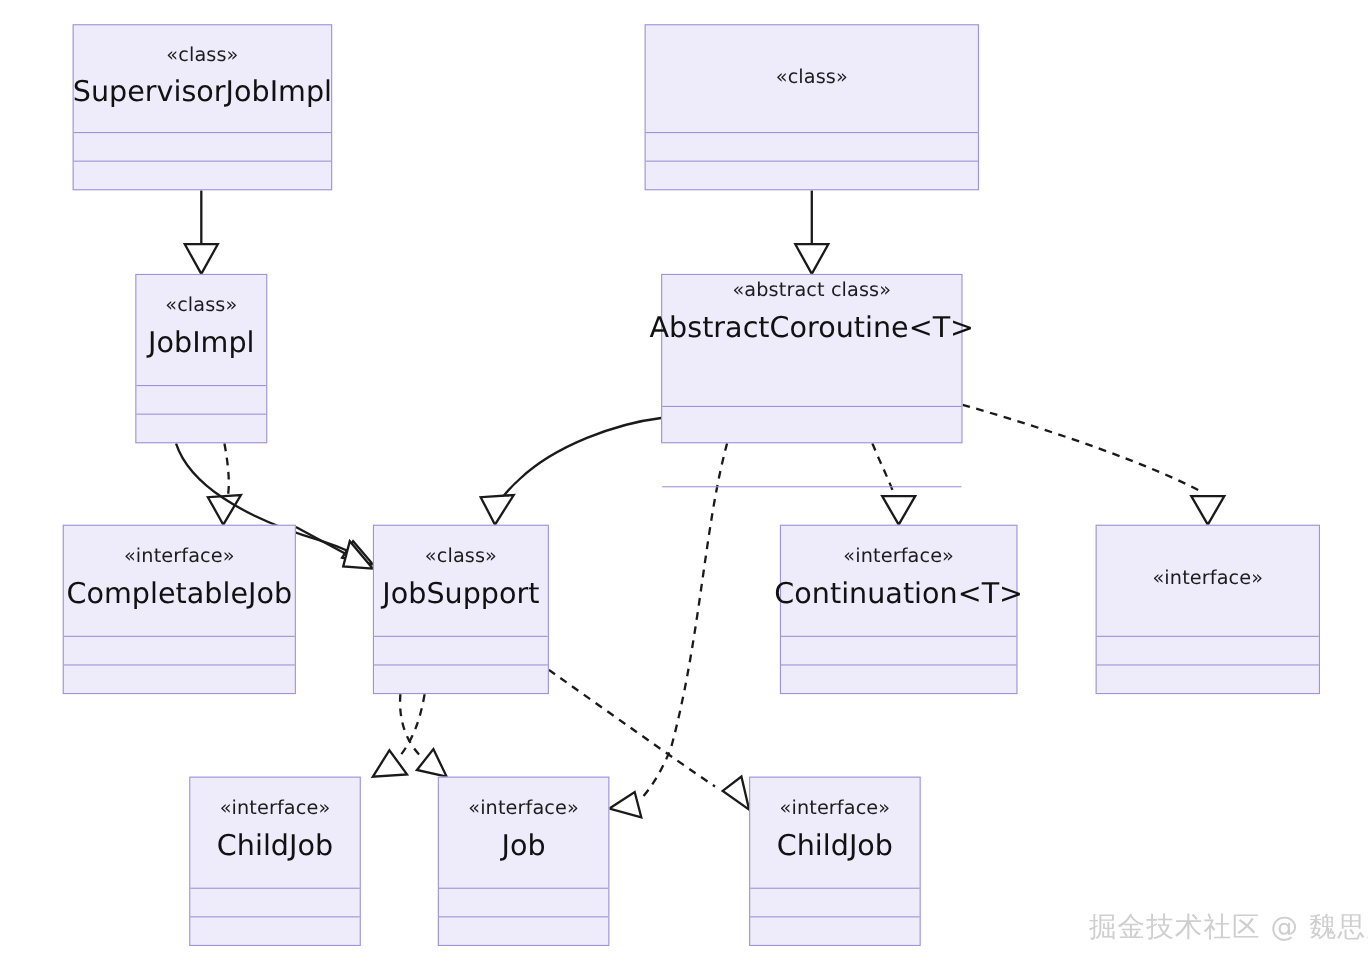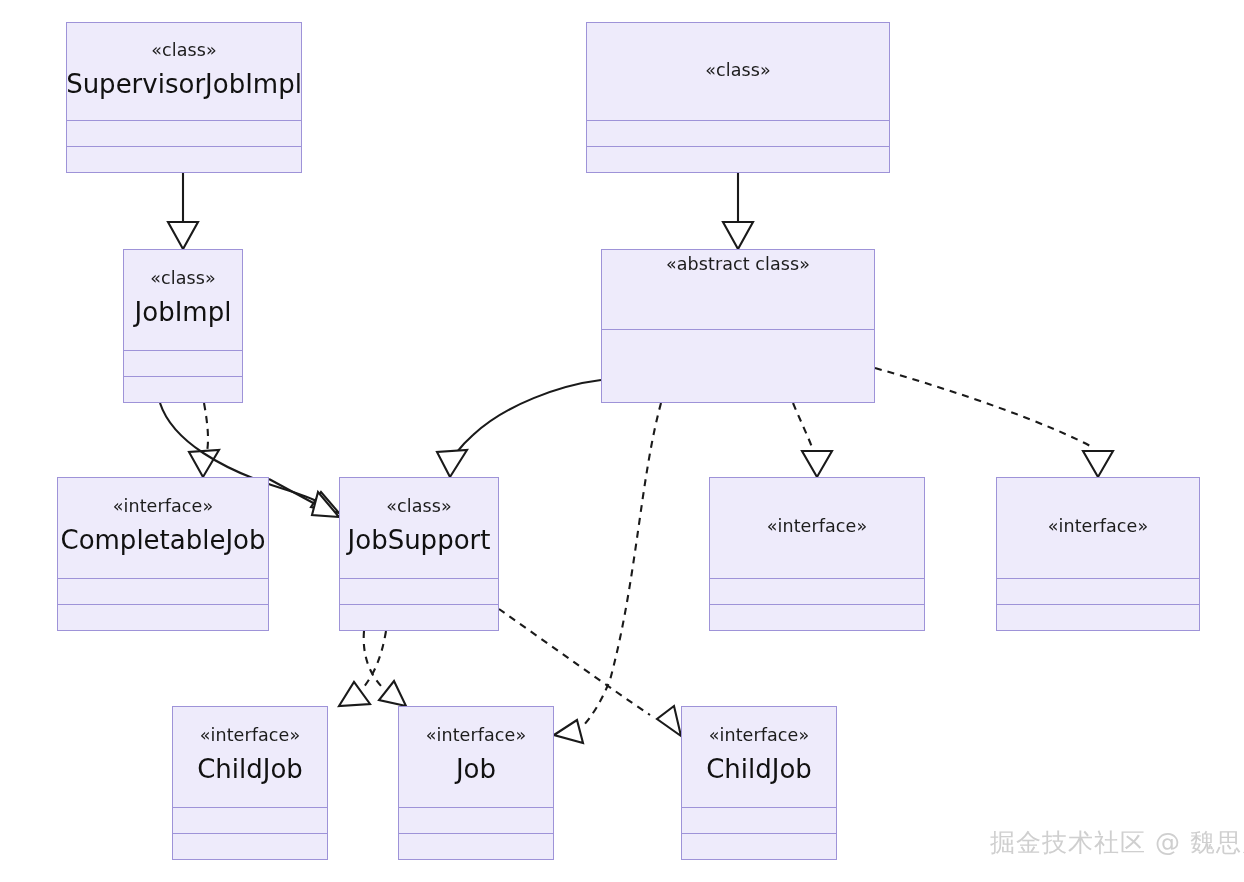--- a/index.html
+++ b/index.html
@@ -164,20 +164,21 @@
       <div class="node-stereotype">«class»</div>
       <div class="node-name">JobImpl</div>
     </div>
     <div class="node-compartment"></div>
     <div class="node-compartment"></div>
   </div>
 
   <div class="uml-node" style="left:601px; top:249px; width:274px; height:154px;gap:47px;">
     <div class="node-header">
       <div class="node-stereotype">«abstract class»</div>
+      <div class="node-name">AbstractCoroutine&lt;T&gt;</div>
     </div>
     <div class="node-compartment"></div>
     <div class="node-compartment"></div>
   </div>
 
   <div class="uml-node" style="left:57px; top:477px; width:212px; height:154px;">
     <div class="node-header">
       <div class="node-stereotype">«interface»</div>
       <div class="node-name">CompletableJob</div>
     </div>
@@ -190,20 +191,21 @@
       <div class="node-stereotype">«class»</div>
       <div class="node-name">JobSupport</div>
     </div>
     <div class="node-compartment"></div>
     <div class="node-compartment"></div>
   </div>
 
   <div class="uml-node" style="left:709px; top:477px; width:216px; height:154px;">
     <div class="node-header">
       <div class="node-stereotype">«interface»</div>
+      <div class="node-name">Continuation&lt;T&gt;</div>
     </div>
     <div class="node-compartment"></div>
     <div class="node-compartment"></div>
   </div>
 
   <div class="uml-node" style="left:996px; top:477px; width:204px; height:154px;">
     <div class="node-header">
       <div class="node-stereotype">«interface»</div>
     </div>
     <div class="node-compartment"></div>

